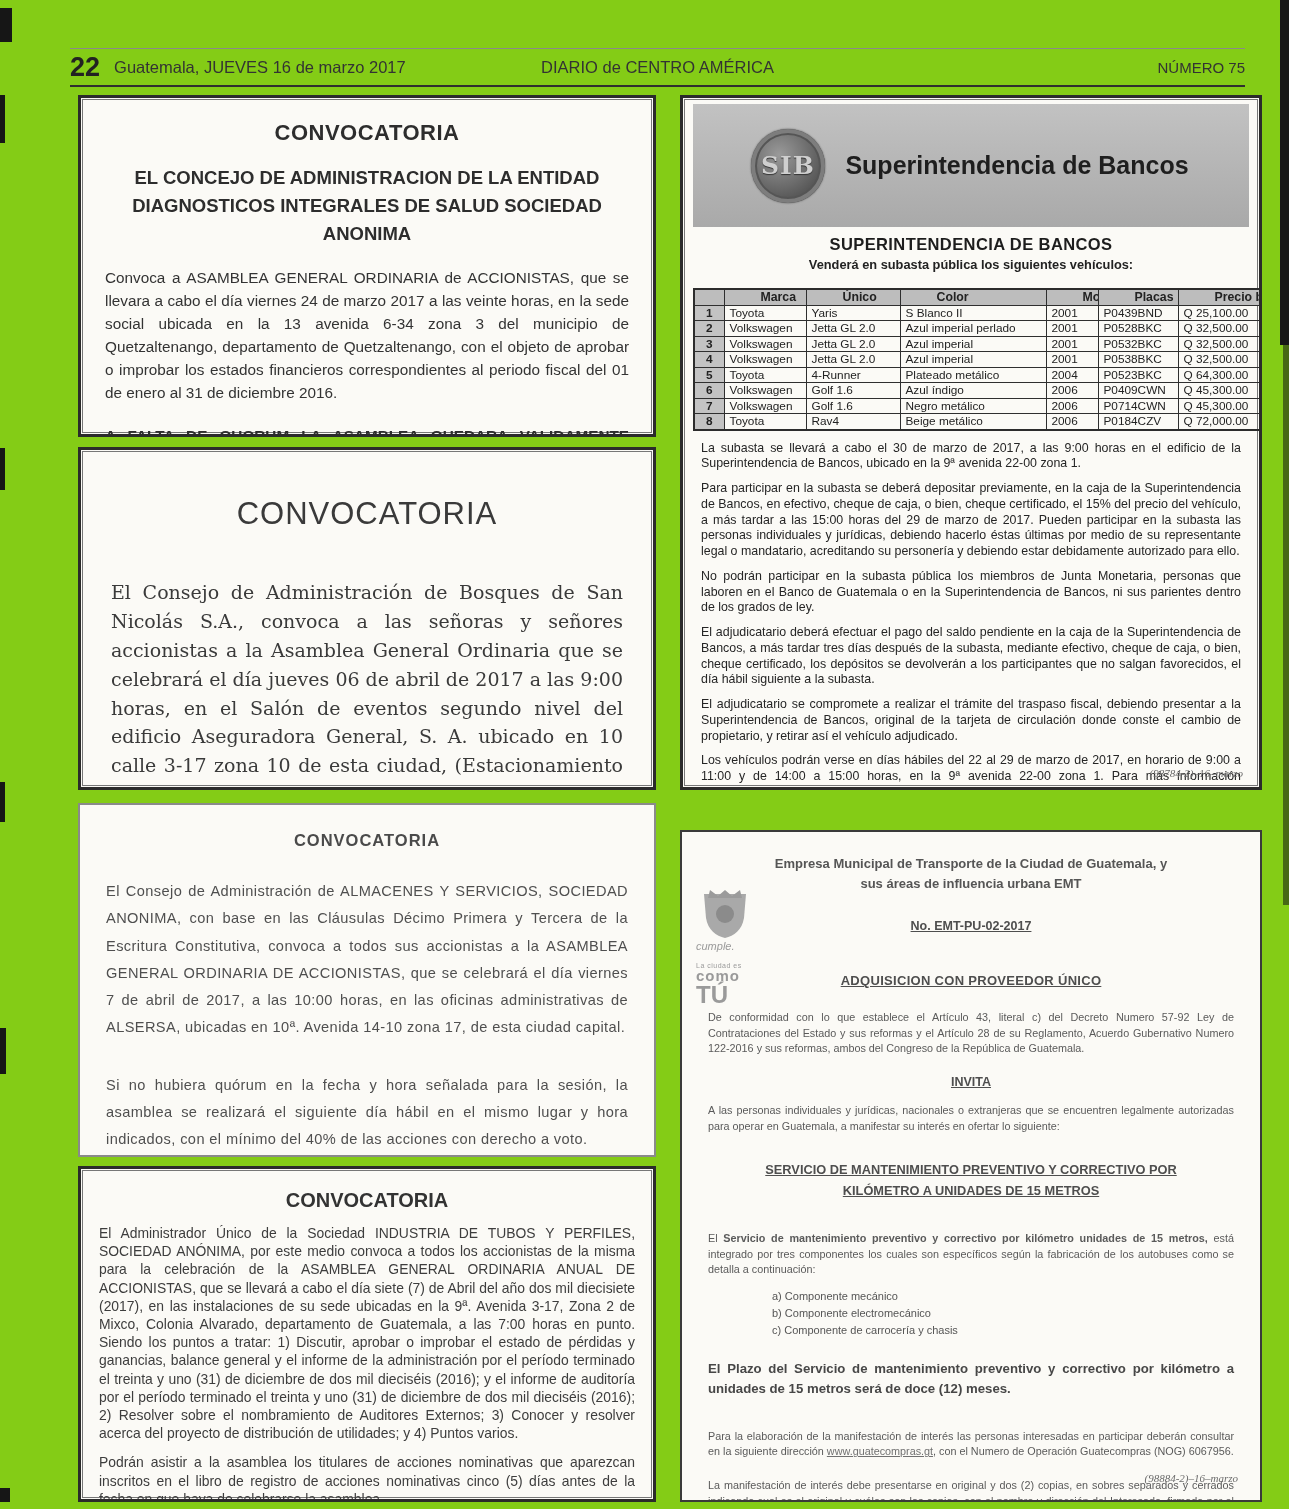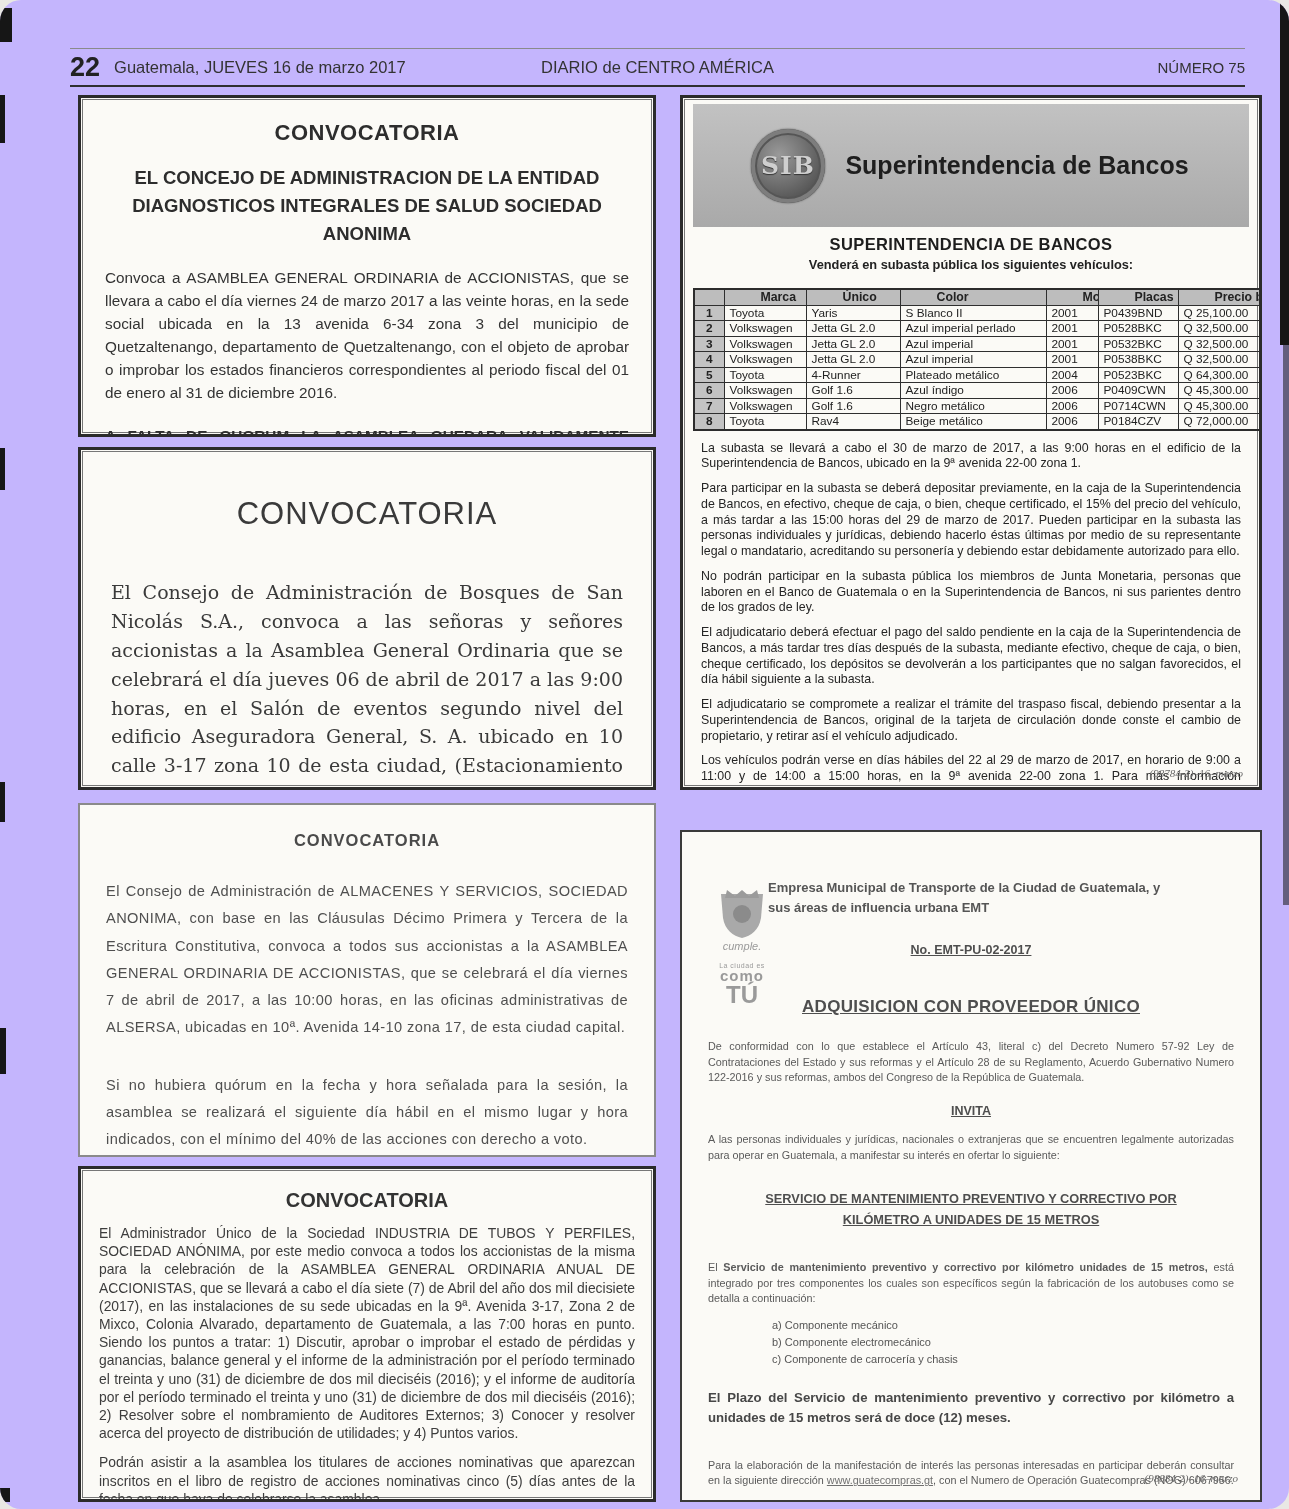--- a/index.html
+++ b/index.html
@@ -1,17 +1,17 @@
 <!DOCTYPE html>
 <html><head>
 <meta charset="utf-8">
 <style>
   html,body{margin:0;padding:0;background:#e9e8e4;}
-  .page{position:relative;width:1289px;height:1509px;background:#c4b5fd;
-        font-family:"Liberation Sans", sans-serif;color:#2a2a2a;overflow:hidden;border-radius:21px;}
+  .page{position:relative;width:1289px;height:1509px;background:#84cc16;
+        font-family:"Liberation Sans", sans-serif;color:#2a2a2a;overflow:hidden;}
   
   .artifact{position:absolute;background:#161616;}
   
   .masthead{position:absolute;left:70px;right:44px;top:48px;height:36px;
             border-top:1px solid #8a8a8a;border-bottom:2px solid #2f2f2f;
             display:flex;align-items:center;}
   .pageno{font-size:27px;font-weight:bold;color:#222;margin-right:14px;}
   .dateline{font-size:16.5px;color:#333;}
   .paper-title{position:absolute;left:0;right:0;text-align:center;font-size:16.5px;color:#333;}
   .issue{margin-left:auto;font-size:15px;color:#333;position:relative;z-index:1;}
@@ -56,29 +56,29 @@
   .vtable th,.vtable td{border:1px solid #2f2f2f;font-size:11.8px;padding:0 5px;height:14.5px;
         white-space:nowrap;overflow:hidden;text-align:left;color:#222;}
   .vtable th{background:#bdbdbd;font-weight:bold;font-size:12.3px;padding-left:36px;}
   .vtable td.no{background:#c3c3c3;font-weight:bold;text-align:center;}
   .sib-p{font-size:12.4px;line-height:1.27;text-align:justify;color:#252525;margin:0 8px 9px;}
   .sig-block{text-align:center;margin-top:2px;line-height:1.2;}
   .sig-block svg{display:block;margin:0 auto -8px;}
   .sib-ref{position:absolute;right:16px;bottom:8px;}
   
   .emt{padding:14px 26px;color:#555;}
-  .emt-title{text-align:left;font-size:13px;font-weight:bold;color:#555;line-height:1.5;margin:32px 60px 26px;}
-  .emt-logo{position:absolute;left:14px;top:56px;width:92px;text-align:center;color:#9a9a9a;}
+  .emt-title{text-align:center;font-size:13px;font-weight:bold;color:#555;line-height:1.5;margin:8px 60px 26px;}
+  .emt-logo{position:absolute;left:14px;top:56px;width:92px;color:#9a9a9a;}
   .emt-logo .motto{font-size:11px;font-style:italic;margin-top:-4px;}
   .emt-logo .tag1{font-size:7px;margin-top:10px;letter-spacing:.5px;}
   .emt-logo .tag2{font-size:15px;font-weight:bold;letter-spacing:1px;line-height:.9;}
   .emt-logo .tag3{font-size:24px;font-weight:bold;line-height:1;}
   .center-h{text-align:center;font-weight:bold;text-decoration:underline;color:#4e4e4e;}
   .docnum{font-size:12.5px;margin:0 0 40px;}
-  .adq{font-size:17px;letter-spacing:.3px;margin:0 0 22px;}
+  .adq{font-size:13px;letter-spacing:.3px;margin:0 0 22px;}
   .emt-p{font-size:10.8px;line-height:1.45;text-align:justify;color:#5a5a5a;margin:0 0 18px;}
   .invita{font-size:12.5px;margin:0 0 14px;}
   .service{font-size:12.8px;line-height:1.6;margin:26px 40px 30px;}
   .emt-list{font-size:11px;color:#555;margin:-8px 0 20px 64px;padding:0;list-style:none;line-height:1.55;}
   .plazo{font-size:13.2px;font-weight:bold;color:#474747;line-height:1.5;text-align:justify;margin:6px 0 30px;}
   .lnk{text-decoration:underline;color:#707070;}
   .emt-ref{position:absolute;right:22px;bottom:16px;}
 </style>
 </head>
 <body>

